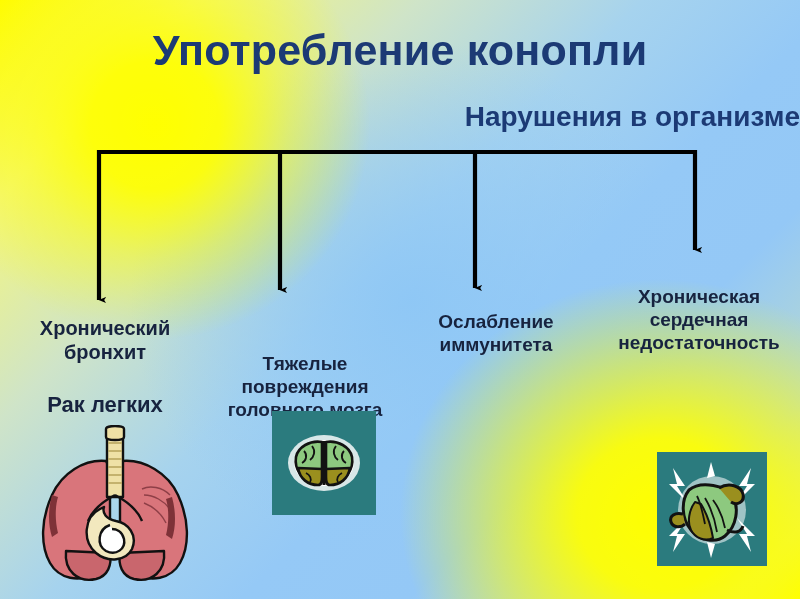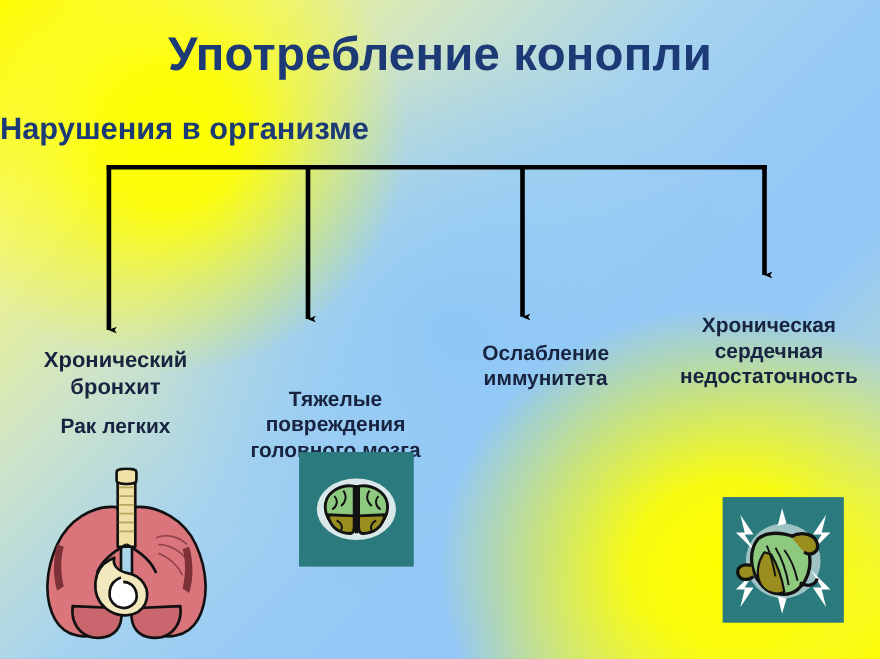--- a/index.html
+++ b/index.html
@@ -64,36 +64,36 @@
     font-weight: bold;
     color: #1c3a75;
     letter-spacing: 0.2px;
     white-space: nowrap;
   }
   .subtitle {
     position: absolute;
     left: 0;
     top: 101px;
     width: 800px;
-    text-align: left;
+    text-align: right;
     font-size: 28px;
     font-weight: bold;
     color: #1c3a75;
     white-space: nowrap;
   }
 
   .label {
     position: absolute;
     font-weight: bold;
     color: #17233f;
     text-align: center;
     line-height: 1.22;
   }
   .lbl-bronchitis { left: 10px;  top: 316px; width: 190px; font-size: 20px; }
-  .lbl-cancer     { left: 10px;  top: 377px; width: 190px; font-size: 19px; }
+  .lbl-cancer     { left: 10px;  top: 392px; width: 190px; font-size: 22px; }
   .lbl-brain      { left: 212px; top: 316px; width: 186px; font-size: 19px; margin-top: 36px; }
   .lbl-immunity   { left: 406px; top: 310px; width: 180px; font-size: 19px; }
   .lbl-heartfail  { left: 600px; top: 285px; width: 198px; font-size: 19px; }
   .lbl-heartload  { left: 600px; top: 370px; width: 198px; font-size: 19px; }
 
   
   .bracket {
     position: absolute;
     left: 0;
     top: 0;

